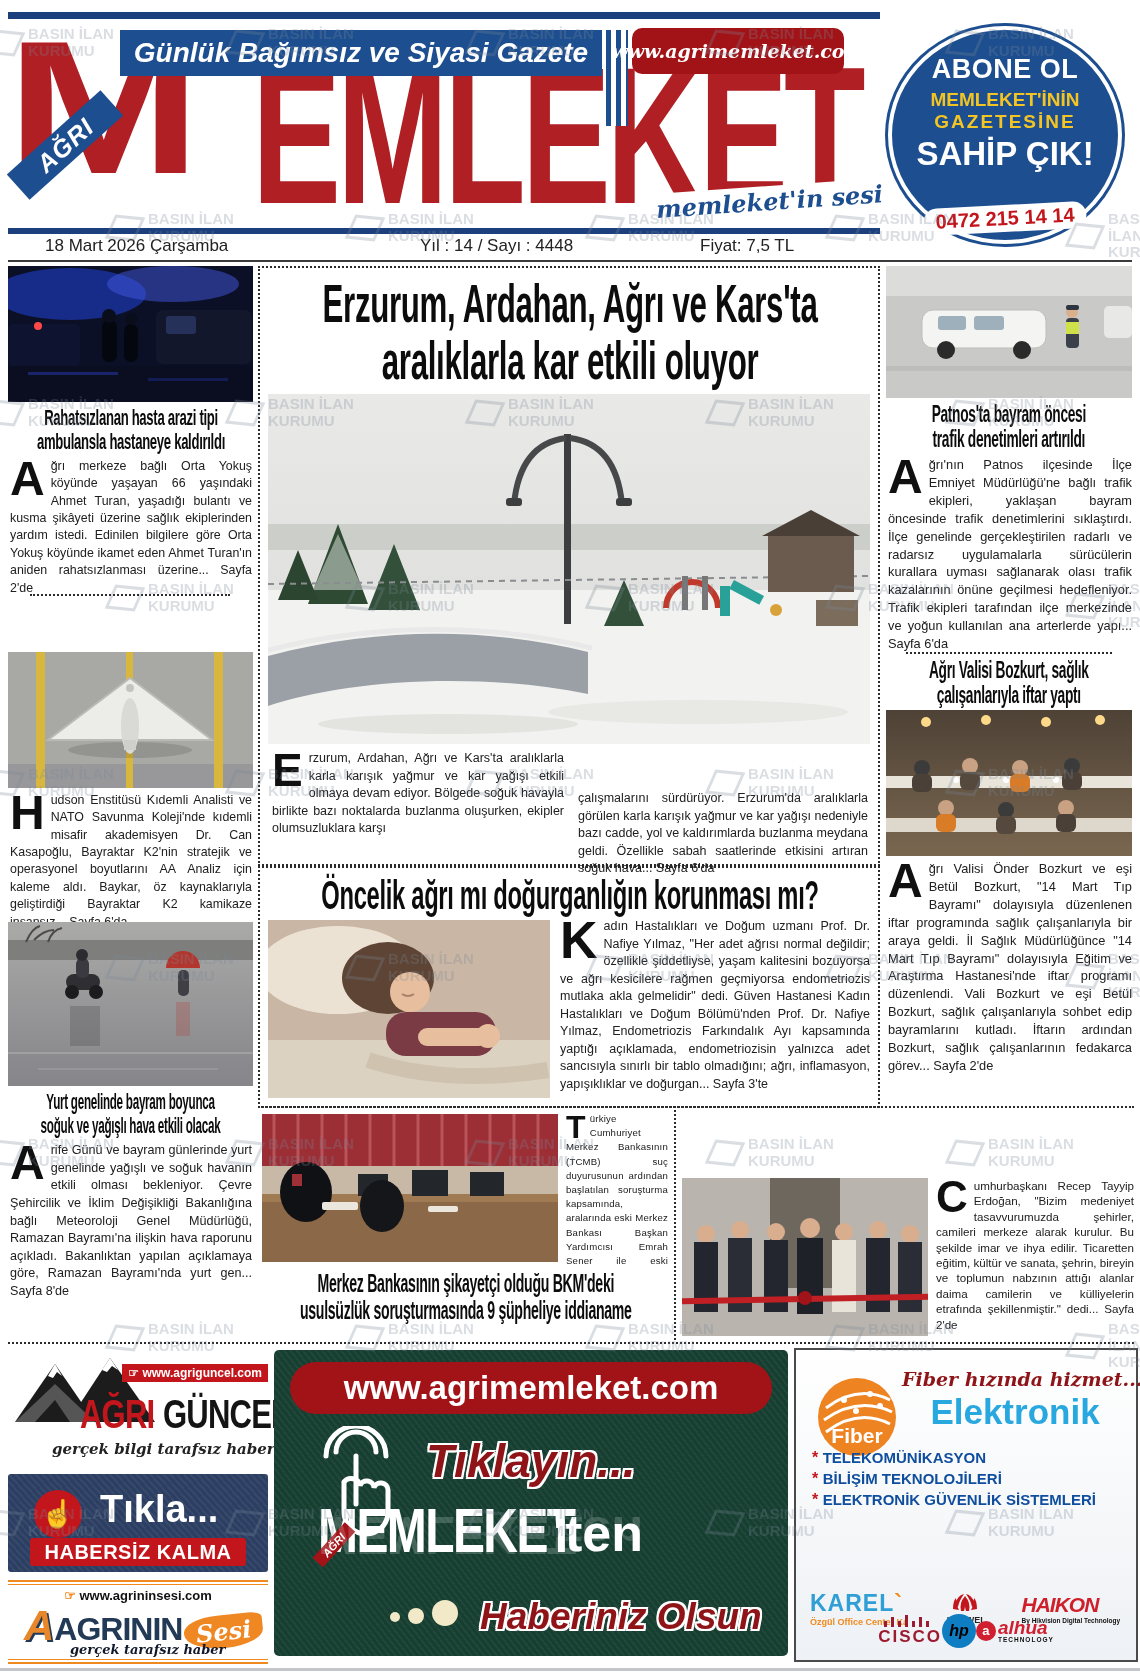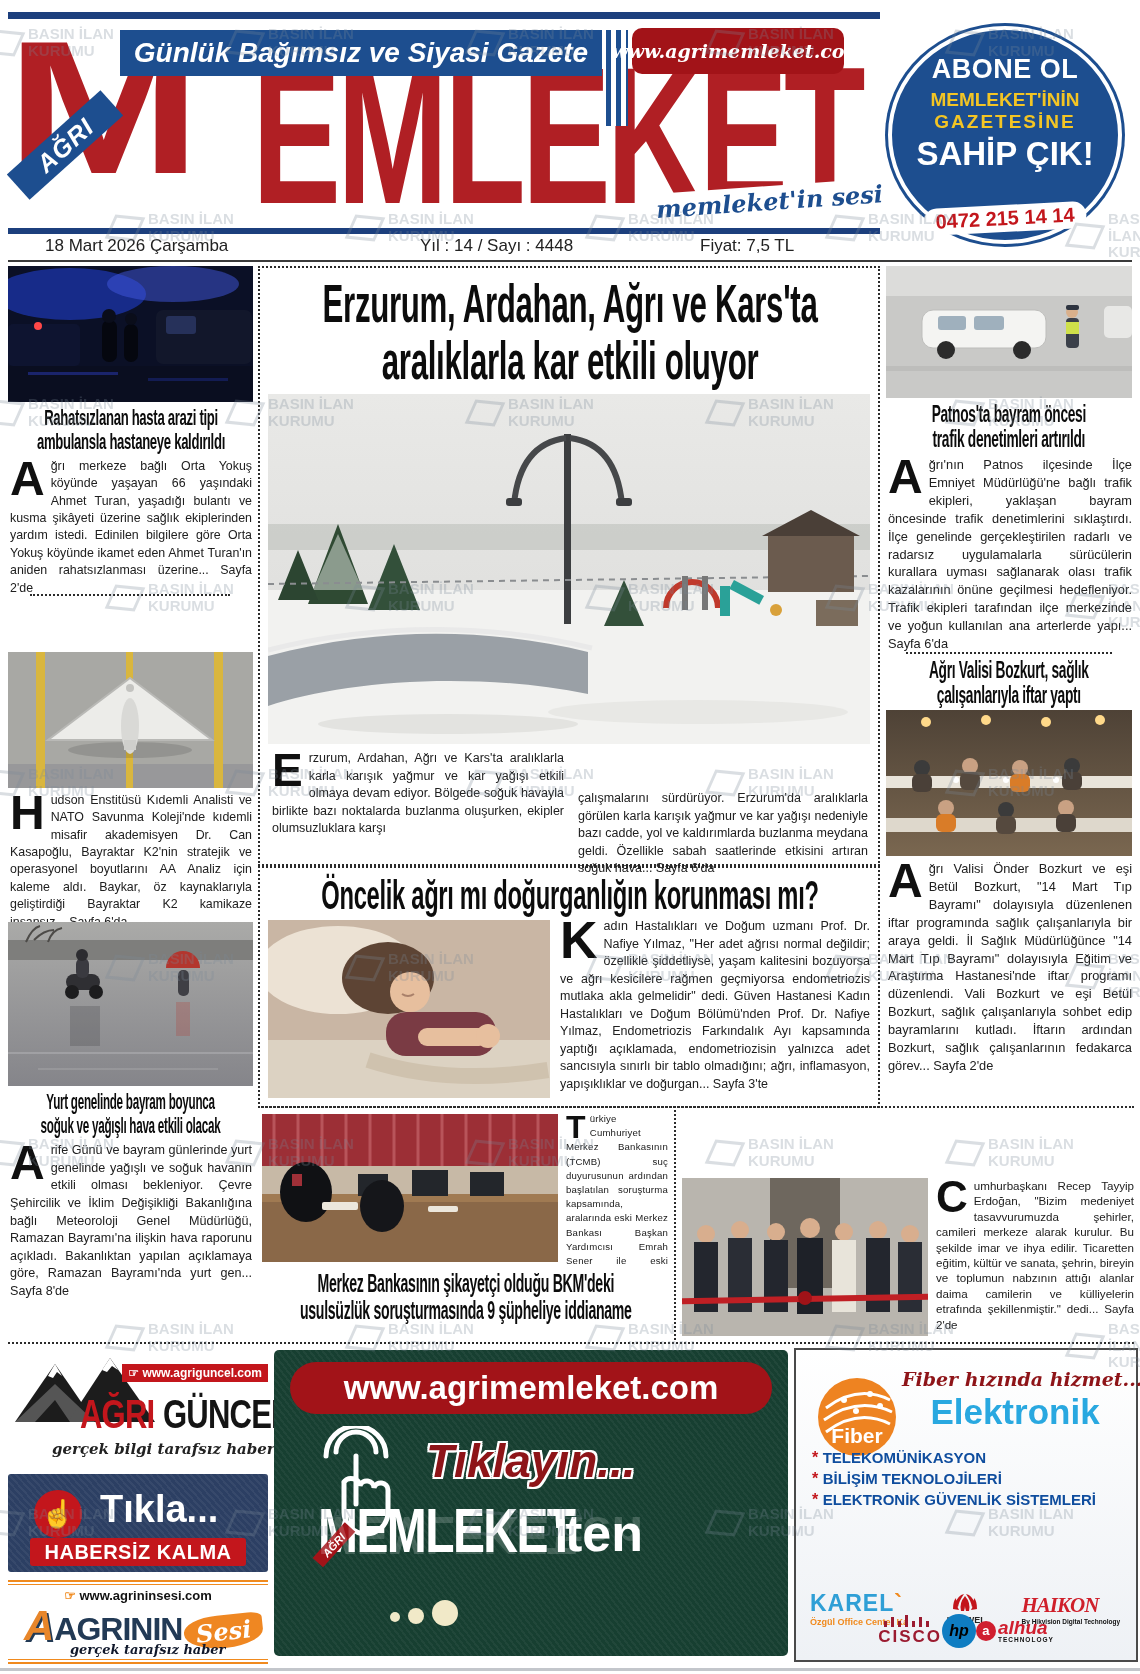--- a/index.html
+++ b/index.html
@@ -592,20 +592,21 @@
     </div>
     <div class="abs" style="left:36px;top:188px;background:#a21318;color:#fff;font-weight:bold;font-style:italic;font-size:11px;padding:1px 10px;transform:rotate(-48deg);">AĞRI</div>
     <div class="abs" style="left:44px;top:214px;white-space:nowrap;opacity:.18;transform:scaleY(-.85);transform-origin:0 0;">
       <span style="display:inline-block;color:#fff;font-weight:bold;font-size:60px;letter-spacing:-2px;transform:scale(.8,1.05);transform-origin:0 60%;">MEMLEKET</span><span style="display:inline-block;color:#fff;font-weight:bold;font-size:52px;margin-left:-86px;">'ten</span>
     </div>
     <div class="abs" style="left:116px;top:246px;width:80px;height:40px;">
       <span class="abs" style="left:0;top:16px;width:10px;height:10px;border-radius:50%;background:#f1e9c8;"></span>
       <span class="abs" style="left:18px;top:12px;width:16px;height:16px;border-radius:50%;background:#f1e9c8;"></span>
       <span class="abs" style="left:42px;top:4px;width:26px;height:26px;border-radius:50%;background:#f1e9c8;"></span>
     </div>
+    <div class="abs outline-w" style="left:206px;top:246px;color:#8e1418;font-weight:bold;font-style:italic;font-size:37px;white-space:nowrap;">Haberiniz Olsun</div>
   </div>
 
   <div class="abs" style="left:794px;top:1348px;width:340px;height:310px;background:linear-gradient(180deg,#ffffff,#eef1f5);border:2px solid #4a4a4a;">
     <div class="abs" style="left:22px;top:28px;width:78px;height:78px;border-radius:50%;background:#ee8321;">
       <svg width="78" height="78" viewBox="0 0 78 78">
         <g stroke="#fff" stroke-width="3" fill="none">
           <path d="M8,30 Q40,6 72,22"></path>
             <path d="M6,42 Q40,18 74,34"></path>
             <path d="M8,54 Q40,30 72,46"></path>
         </g>
@@ -635,21 +636,21 @@
               <path d="M24,12 Q20,2 14,1 Q19,8 20,14 Z"></path>
             <path d="M1,16 Q1,8 4,5 Q4,12 7,17 Z"></path>
               <path d="M25,16 Q25,8 22,5 Q22,12 19,17 Z"></path>
             <path d="M9,18 Q7,10 13,3 Q14,12 12,18 Z"></path>
               <path d="M17,18 Q19,10 13,3 Q12,12 14,18 Z"></path>
           </g>
         </svg>
         <div style="font-weight:bold;font-size:9px;color:#222;">HUAWEI</div>
       </div>
       <div style="text-align:left;">
-        <div style="color:#cf1f2a;font-weight:bold;font-style:italic;font-size:21px;letter-spacing:-1px;font-family:Liberation Serif, serif;">HAIKON</div>
+        <div style="color:#cf1f2a;font-weight:bold;font-style:italic;font-size:21px;letter-spacing:-1px;">HAIKON</div>
         <div style="color:#111;font-weight:bold;font-size:6.5px;">By Hikvision Digital Technology</div>
       </div>
     </div>
     <div class="abs" style="left:24px;top:264px;width:292px;display:flex;justify-content:center;align-items:center;">
       <div style="text-align:center;">
         <svg width="56" height="12" viewBox="0 0 56 12" style="margin:0 auto;">
           <g fill="#9b1b30">
             <rect x="2" y="6" width="3" height="6"></rect>
               <rect x="9" y="2" width="3" height="10"></rect>
               <rect x="16" y="6" width="3" height="6"></rect>

